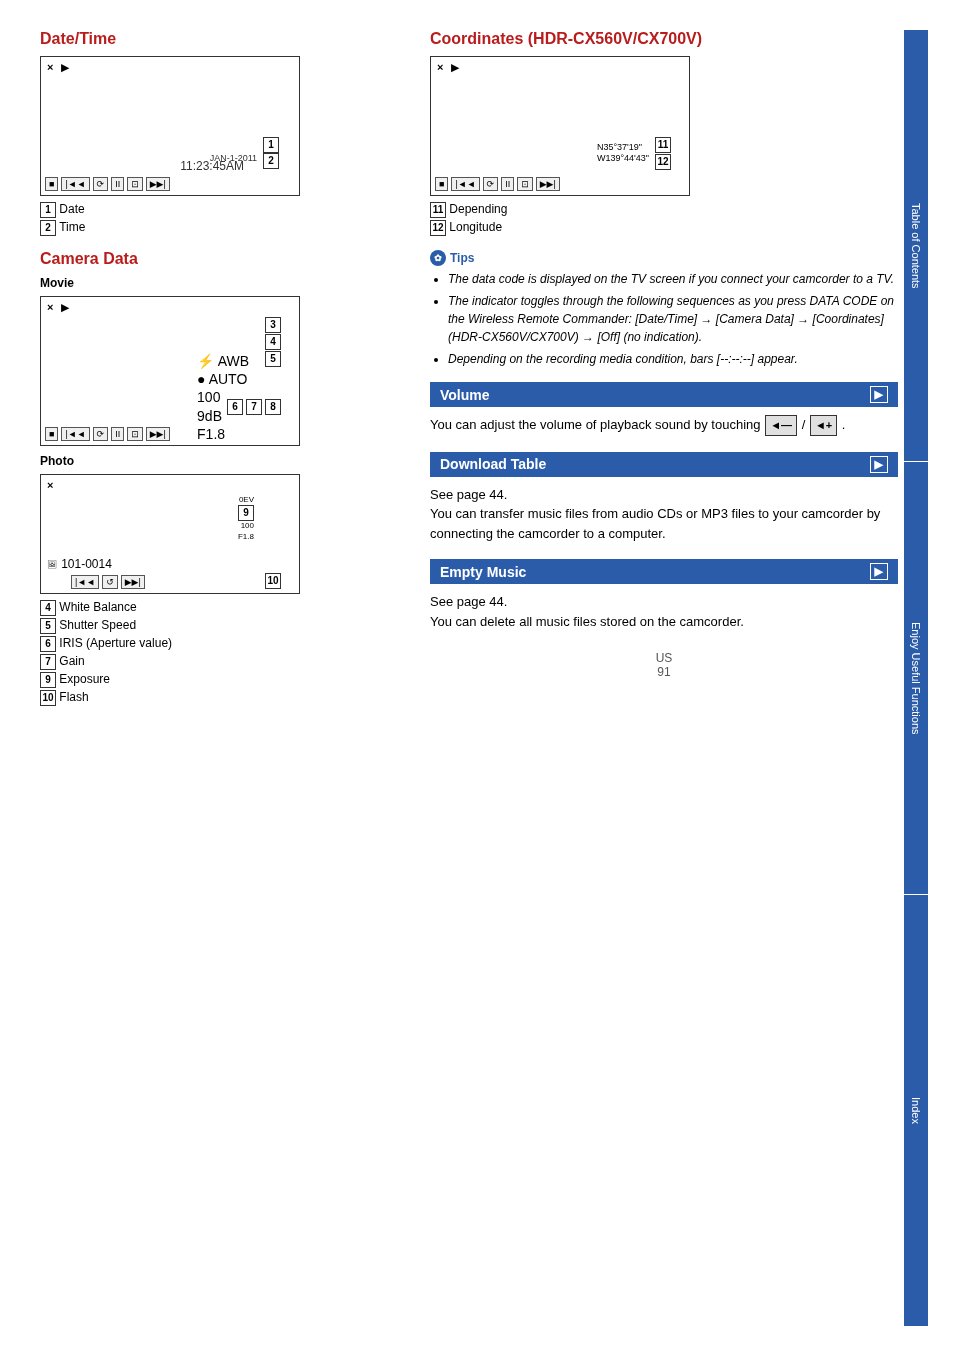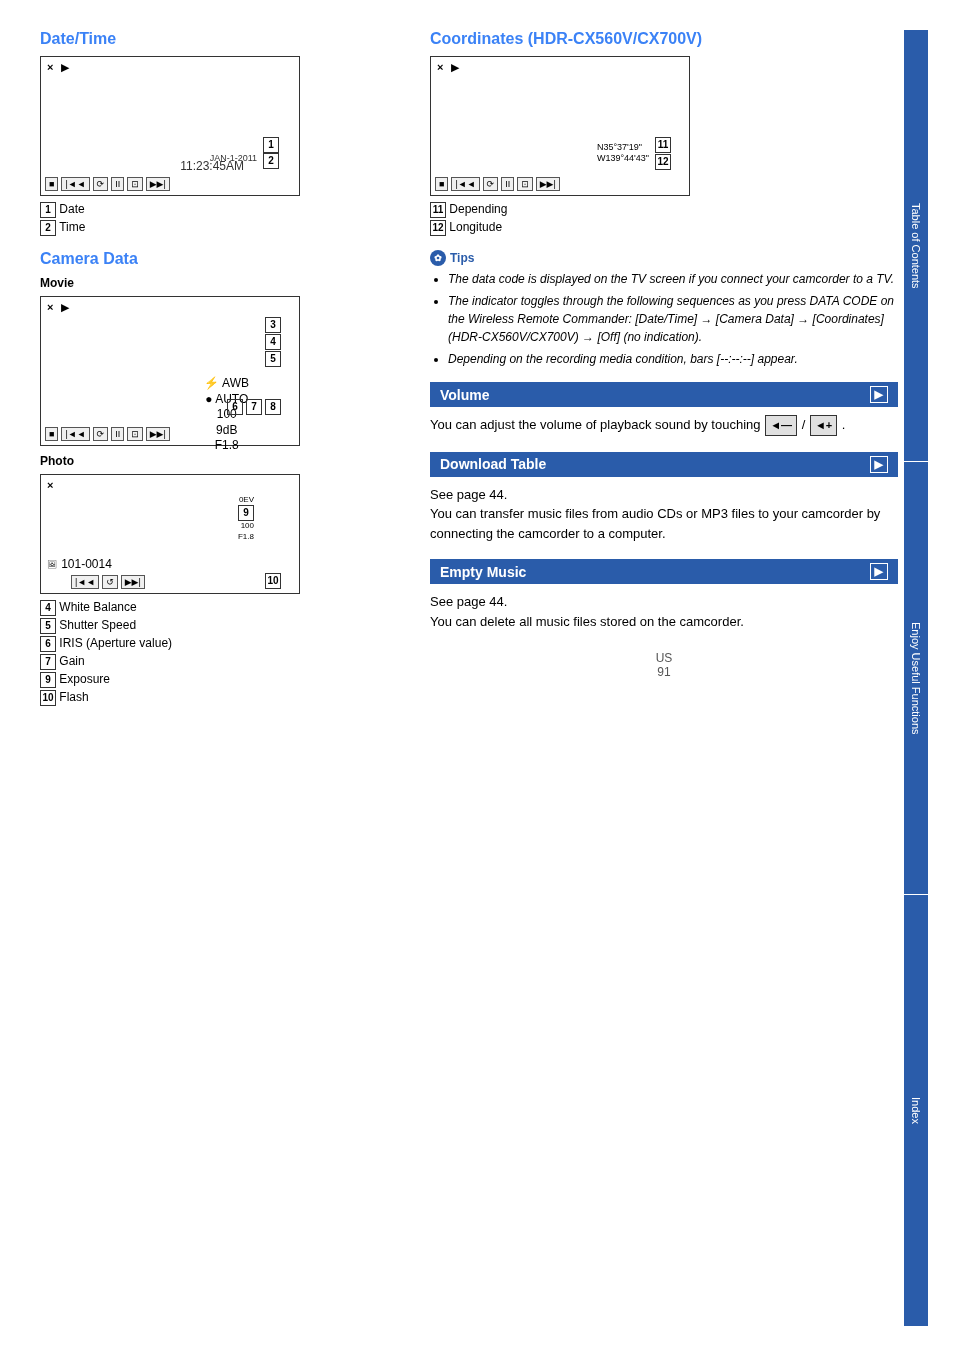--- a/index.html
+++ b/index.html
@@ -46,21 +46,21 @@
       border-bottom: 1px solid #fff;
     }
     .sidebar-section.table-of-contents { background: #2a5caa; }
     .sidebar-section.enjoy { background: #2a5caa; }
     .sidebar-section.index { background: #2a5caa; }
 
     h2 {
       font-size: 16px;
       font-weight: bold;
       margin-bottom: 8px;
-      color: #3b82f6;
+      color: #b91c1c;
     }
     .screen-box {
       border: 1.5px solid #333;
       width: 260px;
       height: 140px;
       position: relative;
       margin-bottom: 4px;
       background: #fff;
     }
     .screen-box-small {
@@ -204,24 +204,23 @@
       bottom: 30px;
       font-size: 9px;
       line-height: 1.3;
     }
     .num1 { position: absolute; right: 4px; top: 80px; }
     .num2 { position: absolute; right: 4px; top: 96px; }
     .movie-data {
       position: absolute;
       right: 50px;
       top: 55px;
-      font-size: 12px;
-      text-align: center;
+      font-size: 14px;
+      text-align: left;
       line-height: 1.3;
-      margin-top: 24px;
     }
     .photo-data {
       position: absolute;
       right: 45px;
       top: 20px;
       font-size: 8px;
       text-align: right;
       line-height: 1.3;
     }
     .photo-meta {

